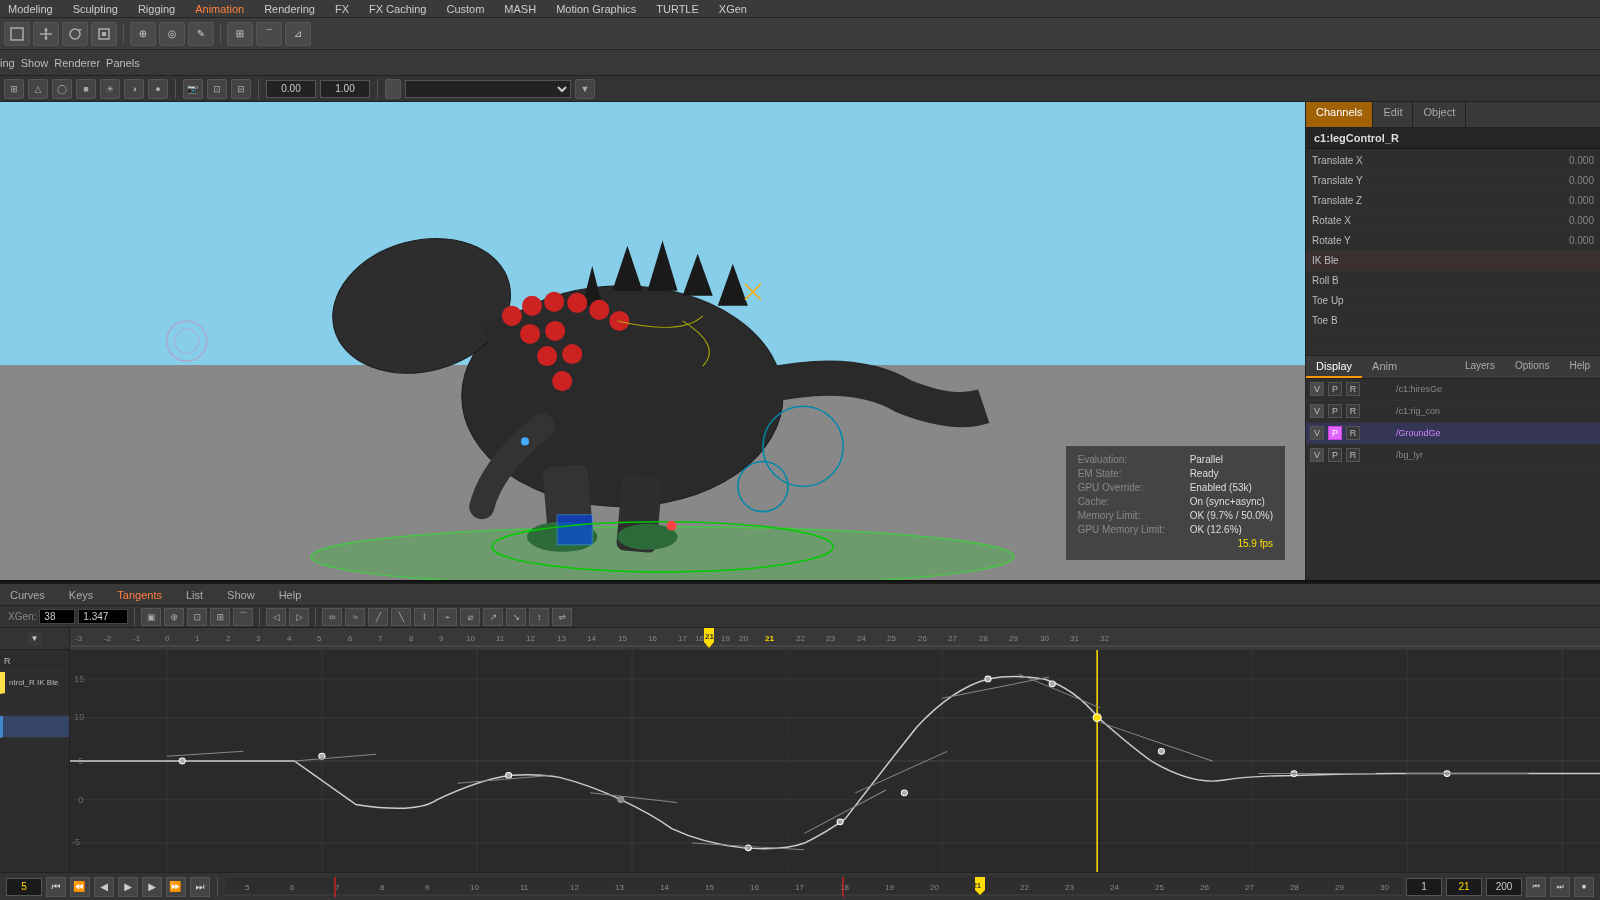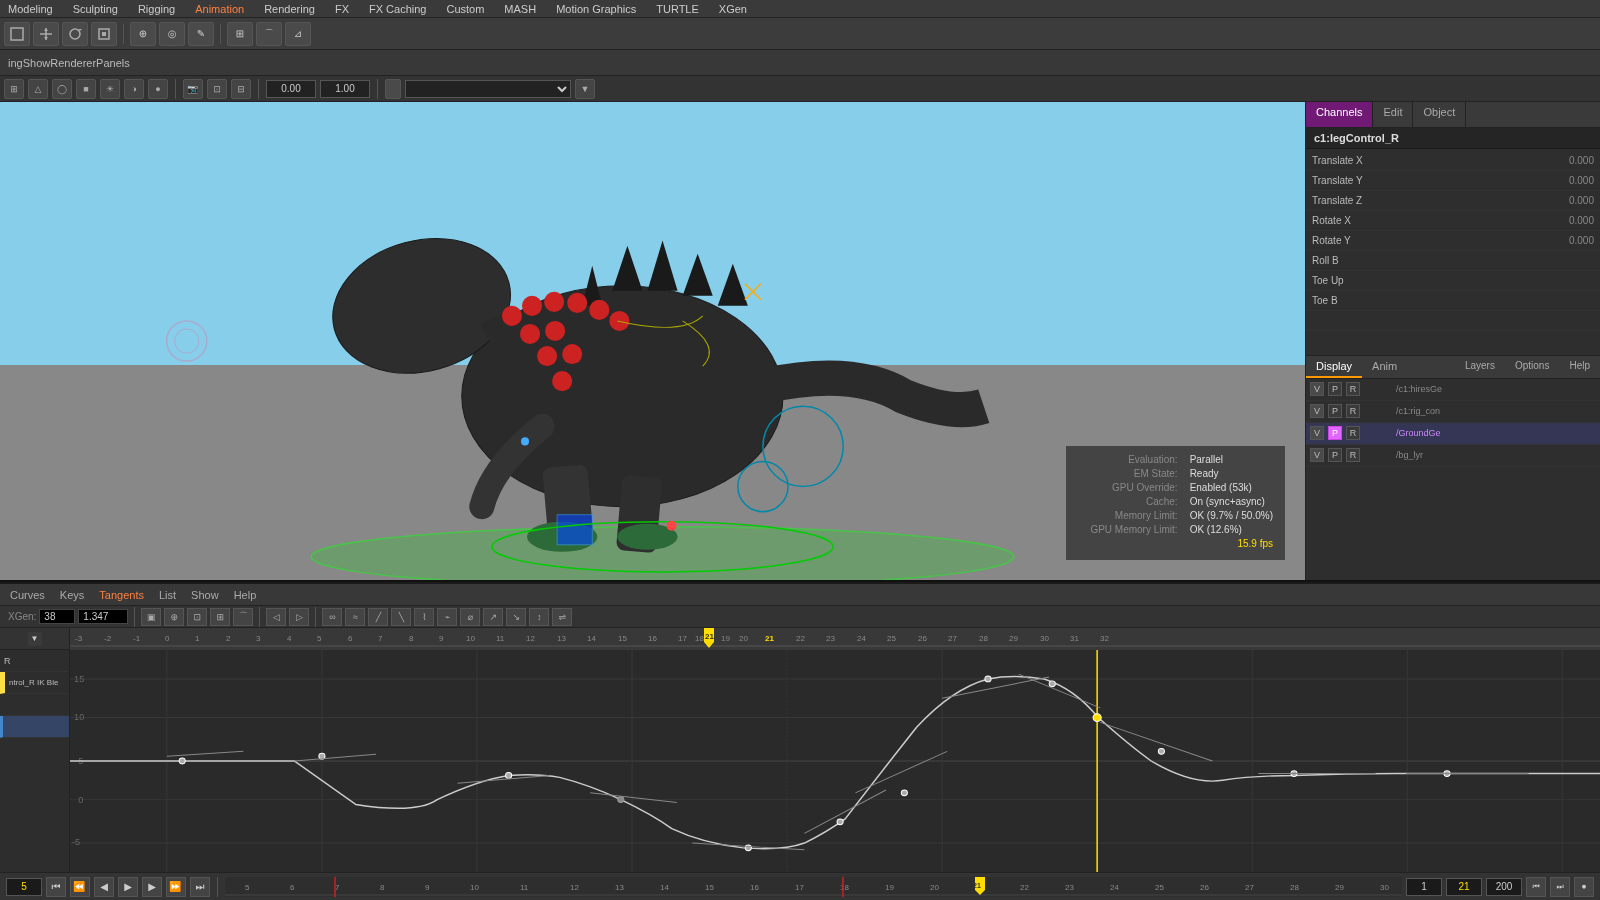--- a/index.html
+++ b/index.html
@@ -59,21 +59,22 @@
       background: #555;
       margin: 0 3px;
     }
 
     
     #toolbar2 {
       height: 26px;
       background: #383838;
       display: flex;
       align-items: center;
-      padding: 0 8px;
+      padding: 0 0;
+      gap: 6px;
       border-bottom: 1px solid #222;
     }
     .tb2-item {
       color: #bbb;
       font-size: 11px;
       cursor: pointer;
     }
 
     
     #toolbar3 {
@@ -146,21 +147,21 @@
       background: rgba(0,0,0,0.5);
       padding: 8px 12px;
       font-size: 10px;
       color: #ccc;
     }
     .info-row {
       display: flex;
       gap: 12px;
       margin-bottom: 3px;
     }
-    .info-label { color: #888; min-width: 100px; text-align: right; }
+    .info-label { color: #888; min-width: 100px; }
     .info-value { color: #ddd; }
 
     
     #right-panel {
       width: 295px;
       background: #2e2e2e;
       border-left: 1px solid #222;
       display: flex;
       flex-direction: column;
     }
@@ -170,21 +171,21 @@
       border-bottom: 1px solid #222;
       height: 26px;
     }
     .rpanel-tab {
       padding: 4px 10px;
       font-size: 11px;
       color: #aaa;
       cursor: pointer;
       border-right: 1px solid #222;
     }
-    .rpanel-tab.active { color: #fff; background: #701a75; }
+    .rpanel-tab.active { color: #fff; background: #a16207; }
     #right-panel-header {
       padding: 4px 8px;
       background: #252525;
       font-size: 11px;
       color: #ddd;
       border-bottom: 1px solid #1a1a1a;
       font-weight: bold;
     }
     #channels-list {
       flex: 1;
@@ -251,21 +252,21 @@
     .layer-btn.r-btn { background: #3a3a3a; }
     .layer-path { color: #888; font-size: 9px; margin-left: 32px; }
 
     
     #graph-toolbar {
       height: 24px;
       background: #383838;
       display: flex;
       align-items: center;
       padding: 0 4px;
-      gap: 3px;
+      gap: 12px;
       border-top: 2px solid #1a1a1a;
       border-bottom: 1px solid #222;
     }
     .graph-menu-item {
       color: #aaa;
       font-size: 11px;
       cursor: pointer;
       padding: 0 6px;
     }
     .graph-menu-item.active { color: #ff8040; }
@@ -607,20 +608,24 @@
         <span class="channel-name">Translate Z</span>
         <span class="channel-value">0.000</span>
       </div>
       <div class="channel-item">
         <span class="channel-name">Rotate X</span>
         <span class="channel-value">0.000</span>
       </div>
       <div class="channel-item">
         <span class="channel-name">Rotate Y</span>
         <span class="channel-value">0.000</span>
+      </div>
+      <div class="channel-item" style="background:#3a3030">
+        <span class="channel-name">IK Ble</span>
+        <span class="channel-value"></span>
       </div>
       <div class="channel-item">
         <span class="channel-name">Roll B</span>
         <span class="channel-value"></span>
       </div>
       <div class="channel-item">
         <span class="channel-name">Toe Up</span>
         <span class="channel-value"></span>
       </div>
       <div class="channel-item">

